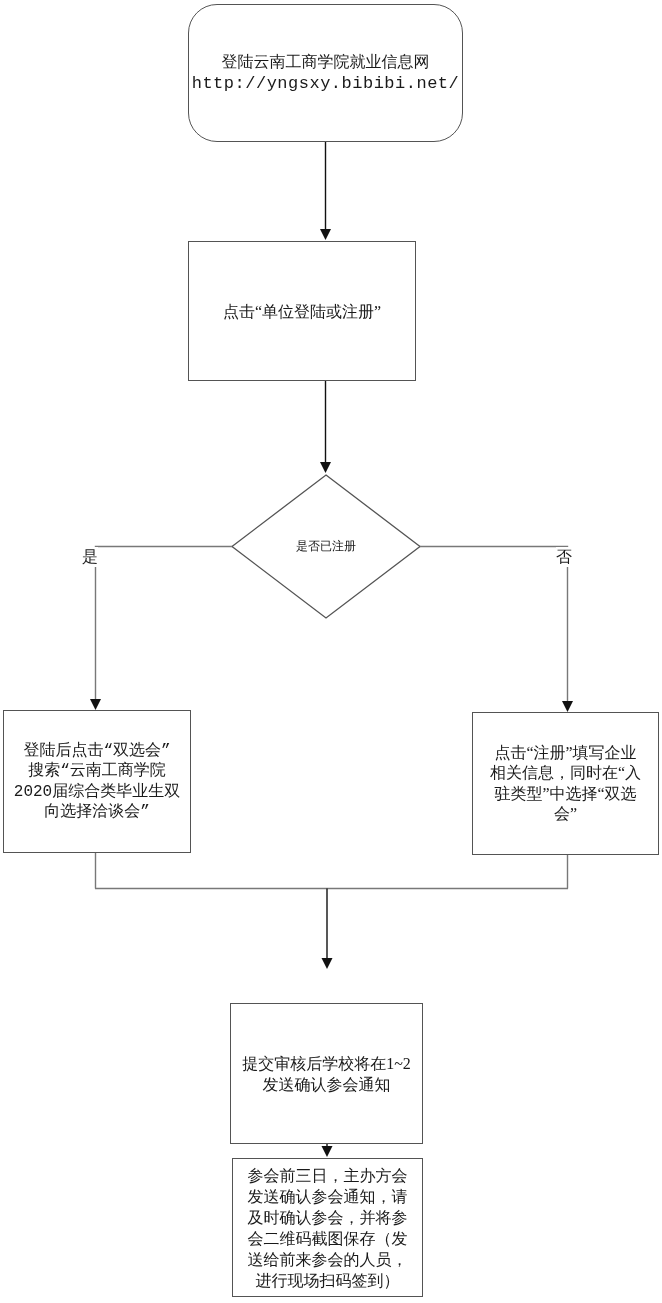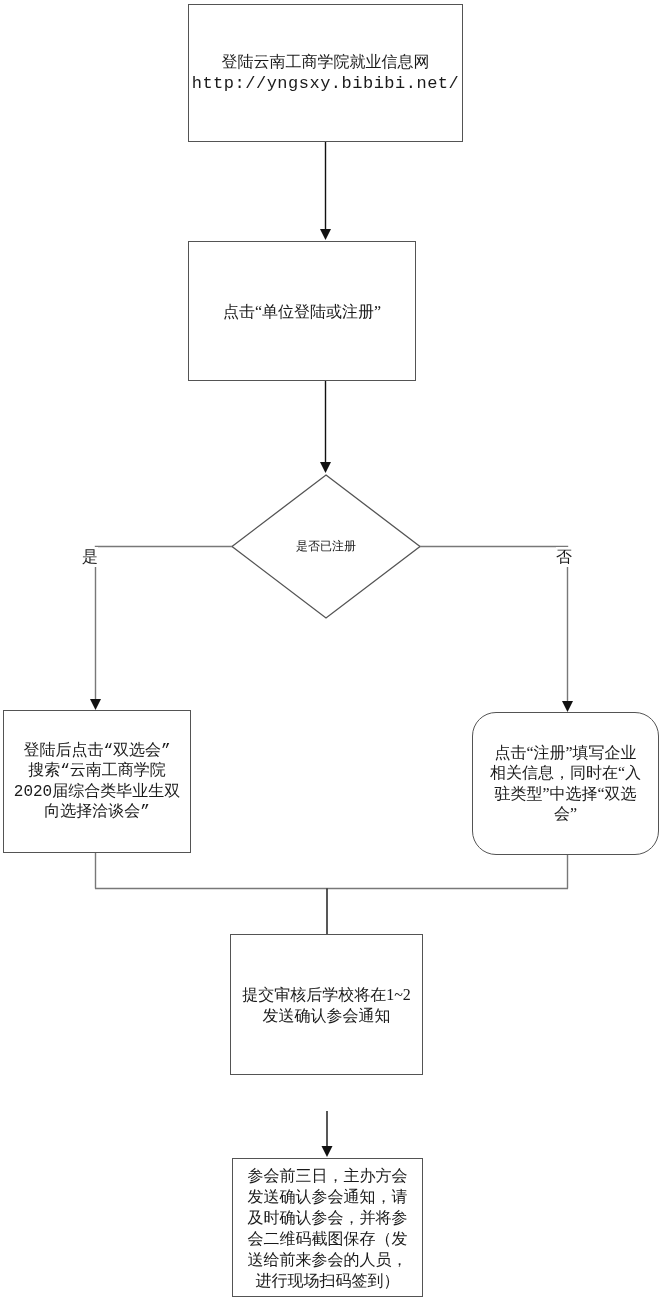--- a/index.html
+++ b/index.html
@@ -86,49 +86,49 @@
     <line x1="567.5" y1="855" x2="567.5" y2="888.5" stroke="#787878" stroke-width="1.4"></line>
     <line x1="95" y1="888.5" x2="568" y2="888.5" stroke="#787878" stroke-width="1.6"></line>
 
     <line x1="327" y1="888.5" x2="327" y2="959" stroke="#111111" stroke-width="1.4"></line>
     <polygon points="327,969 321.5,958 332.5,958" fill="#111111"></polygon>
 
     <line x1="327" y1="1111" x2="327" y2="1147" stroke="#111111" stroke-width="1.4"></line>
     <polygon points="327,1157 321.5,1146 332.5,1146" fill="#111111"></polygon>
   </svg>
 
-  <div class="node" style="left:188px; top:4px; width:275px; height:138px;">
+  <div class="node" style="left:188px; top:4px; width:275px; height:138px;border-radius:29px;">
     <div class="line">登陆云南工商学院就业信息网</div>
     <div class="line url-line">http://yngsxy.bibibi.net/</div>
   </div>
 
   <div class="node" style="left:188px; top:241px; width:228px; height:140px;">
     <div class="line">点击“单位登陆或注册”</div>
   </div>
 
   <div class="diamond-label">是否已注册</div>
 
   <div class="branch-label yes">是</div>
   <div class="branch-label no">否</div>
 
   <div class="node" style="left:3px; top:710px; width:188px; height:143px; line-height:20.5px;font-family:Liberation Mono, monospace;">
     <div class="line">登陆后点击“双选会”</div>
     <div class="line">搜索“云南工商学院</div>
     <div class="line">2020届综合类毕业生双</div>
     <div class="line">向选择洽谈会”</div>
   </div>
 
-  <div class="node" style="left:472px; top:712px; width:187px; height:143px; line-height:20.5px;border-radius:24px;">
+  <div class="node" style="left:472px; top:712px; width:187px; height:143px; line-height:20.5px;">
     <div class="line">点击“注册”填写企业</div>
     <div class="line">相关信息，同时在“入</div>
     <div class="line">驻类型”中选择“双选</div>
     <div class="line">会”</div>
   </div>
 
-  <div class="node" style="left:230px; top:934px; width:193px; height:141px;">
+  <div class="node" style="left:230px; top:1003px; width:193px; height:141px;">
     <div class="line">提交审核后学校将在1~2</div>
     <div class="line">发送确认参会通知</div>
   </div>
 
   <div class="node" style="left:232px; top:1158px; width:191px; height:139px;">
     <div class="line">参会前三日，主办方会</div>
     <div class="line">发送确认参会通知，请</div>
     <div class="line">及时确认参会，并将参</div>
     <div class="line">会二维码截图保存（发</div>
     <div class="line">送给前来参会的人员，</div>

